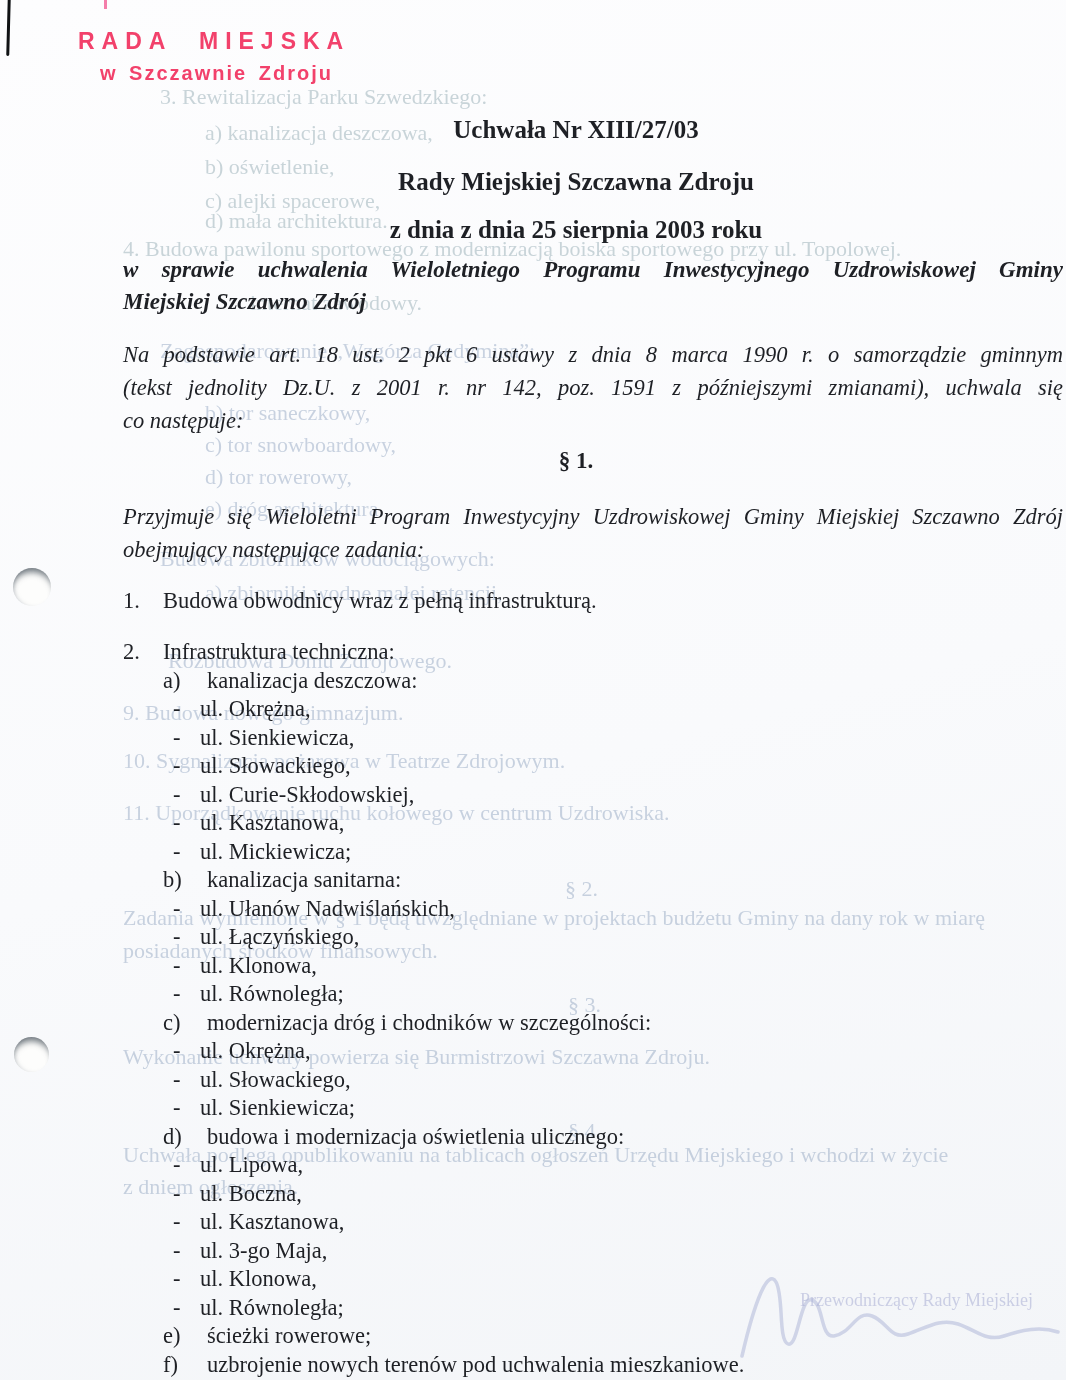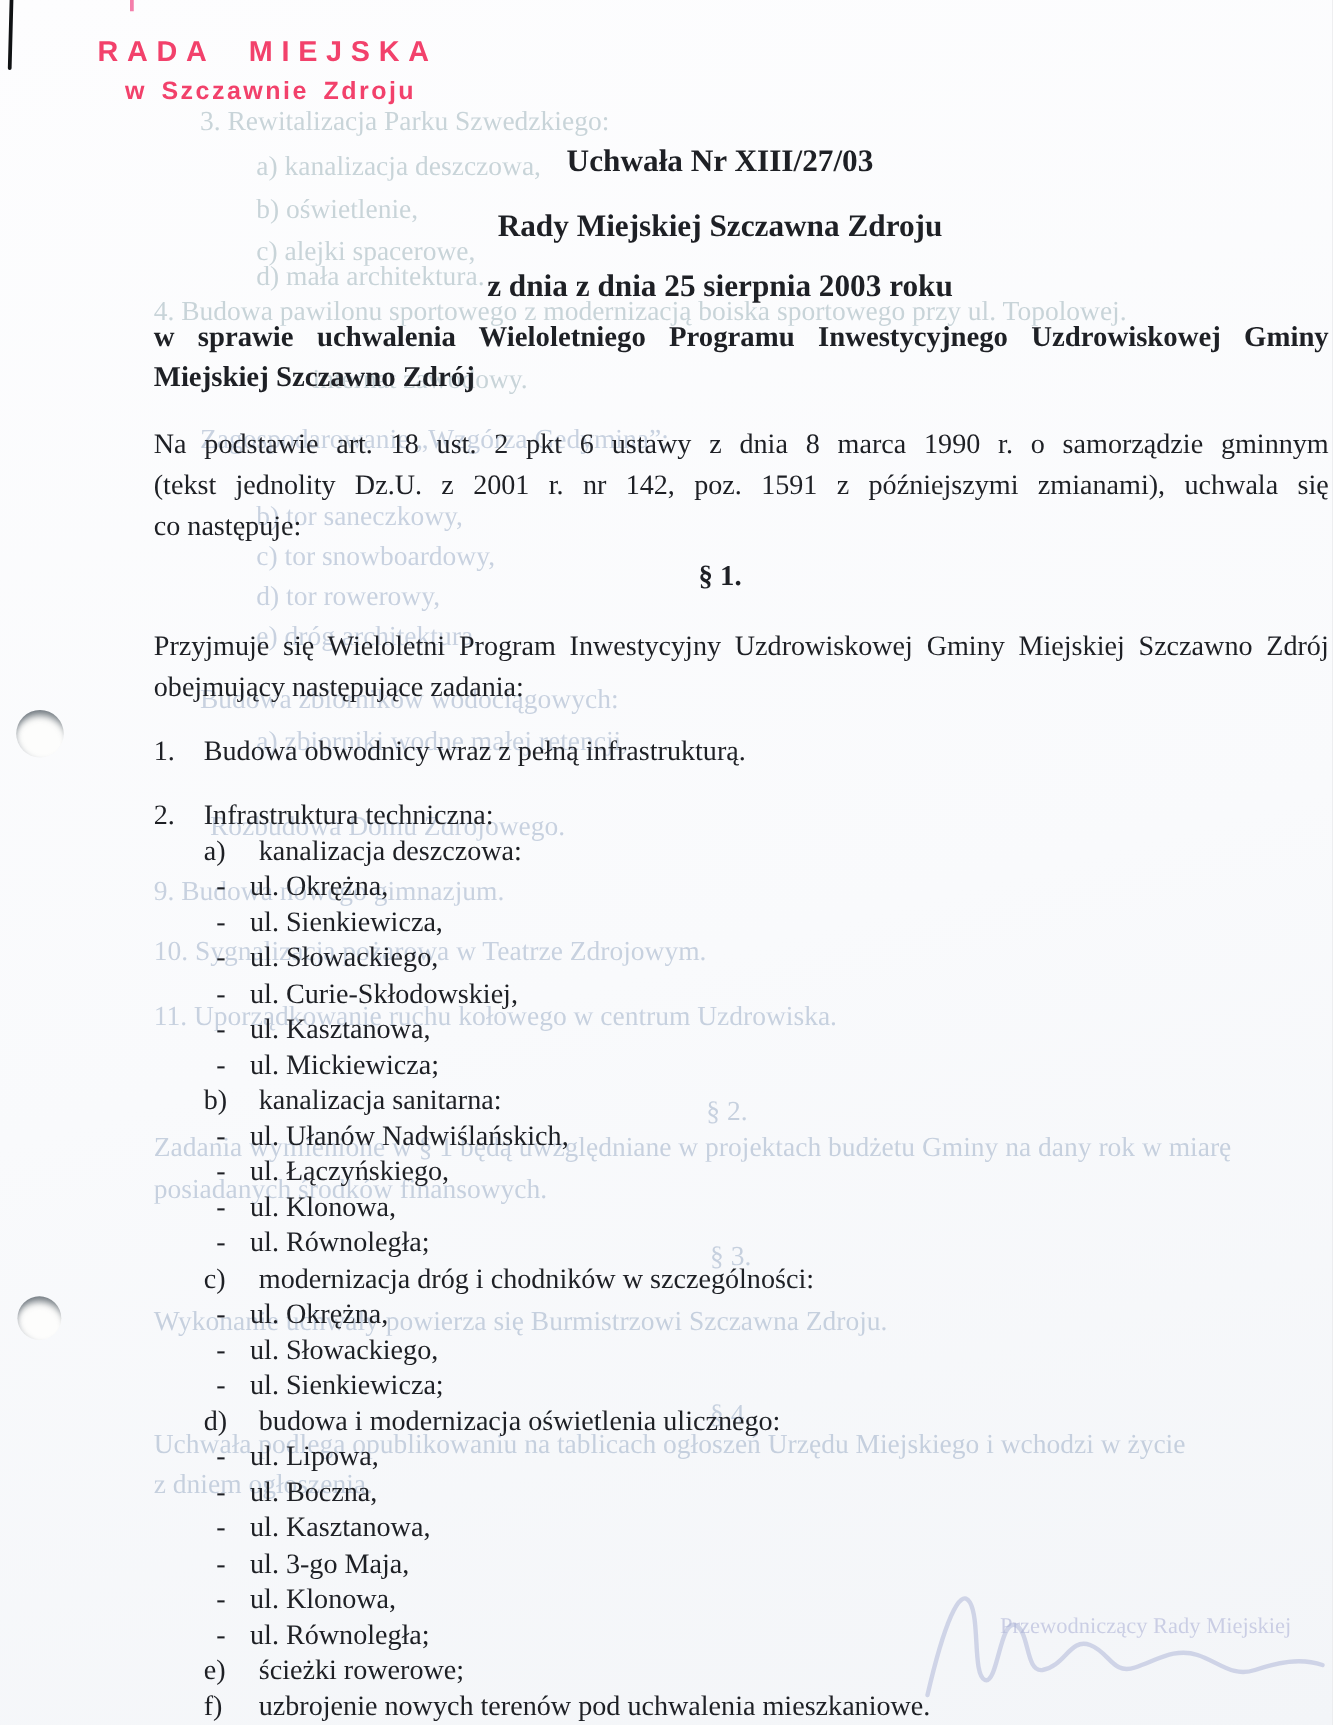--- a/index.html
+++ b/index.html
@@ -25,21 +25,21 @@
   .stamp .l1{font-size:23px;letter-spacing:7px;word-spacing:14px;white-space:nowrap;}
   .stamp .l2{font-size:20px;letter-spacing:2px;word-spacing:4px;margin:7px 0 0 22px;white-space:nowrap;}
 
   
   .tline{position:absolute;left:116px;width:920px;text-align:center;font-weight:bold;font-size:25px;white-space:nowrap;margin-top:32px;}
   .t1{top:84px;} .t2{top:136px;} .t3{top:184px;}
   .sec-head{position:absolute;left:116px;width:920px;text-align:center;font-weight:bold;font-size:23px;top:448px;}
 
   
   .block{position:absolute;left:123px;width:940px;}
-  .jline{text-align:justify;text-align-last:justify;white-space:normal;}
+  .jline{text-align:justify;text-align-last:justify;white-space:normal;font-style:italic;}
   .jline.last{text-align-last:left;}
   .subject{top:254px;font-weight:bold;font-size:23px;line-height:32px;}
   .legal{top:338px;font-size:22.5px;line-height:33px;}
   .intro{top:500px;font-size:22.5px;line-height:33px;}
 
   
   .item1{top:584px;font-size:22.5px;line-height:33px;display:flex;}
   .listblock{top:638px;font-size:22.5px;line-height:28.5px;}
   .num{width:40px;flex:0 0 40px;}
   .numrow{display:flex;}

